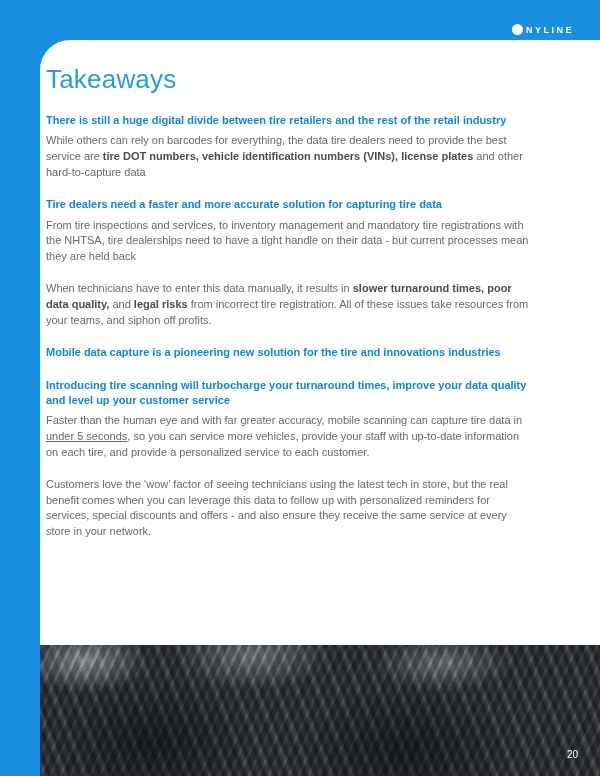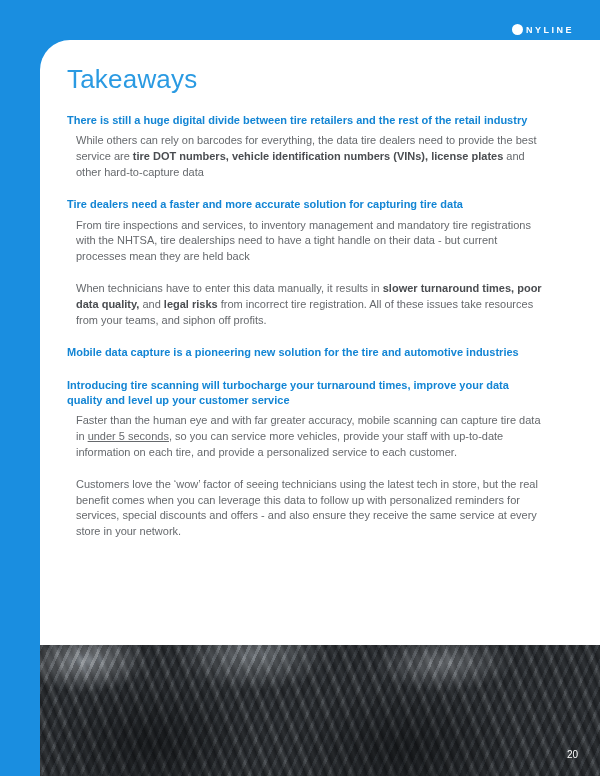--- a/index.html
+++ b/index.html
@@ -37,21 +37,21 @@
     letter-spacing: 2.5px;
   }
 
   
   .card {
     position: absolute;
     left: 40px; top: 40px; right: 0;
     height: 605px;
     background: #ffffff;
     border-top-left-radius: 30px;
-    padding: 24px 58px 0 27px;
+    padding: 24px 58px 0 6px;
   }
   .page-title {
     color: #2a9ae2;
     font-size: 26px;
     font-weight: 500;
     margin-bottom: 18px;
     letter-spacing: 0.2px;
   }
   .section { margin-bottom: 17px; }
   .sec-heading {
@@ -60,21 +60,20 @@
     font-weight: 700;
     line-height: 1.4;
     margin-bottom: 5px;
     max-width: 486px;
   }
   .sec-body {
     color: #66696d;
     font-size: 11px;
     line-height: 1.42;
     max-width: 486px;
-    margin-left: 9px;
   }
   .sec-body strong { color: #4a4d51; font-weight: 700; }
   .body-link {
     color: #66696d;
     text-decoration: underline;
     cursor: pointer;
   }
 
   
   .tire-photo {
@@ -123,21 +122,21 @@
         <p class="sec-body"><span>While others can rely on barcodes for everything, the data tire dealers need to provide the best service are </span><strong>tire DOT numbers, vehicle identification numbers (VINs), license plates</strong><span> and other hard-to-capture data</span></p>
       </section>
       <section class="section">
         <h3 class="sec-heading">Tire dealers need a faster and more accurate solution for capturing tire data</h3>
         <p class="sec-body"><span>From tire inspections and services, to inventory management and mandatory tire registrations with the NHTSA, tire dealerships need to have a tight handle on their data - but current processes mean they are held back</span></p>
       </section>
       <section class="section">
         <p class="sec-body"><span>When technicians have to enter this data manually, it results in </span><strong>slower turnaround times, poor data quality,</strong><span> and </span><strong>legal risks</strong><span> from incorrect tire registration. All of these issues take resources from your teams, and siphon off profits.</span></p>
       </section>
       <section class="section">
-        <h3 class="sec-heading">Mobile data capture is a pioneering new solution for the tire and automotive industries</h3>
+        <h3 class="sec-heading">Mobile data capture is a pioneering new solution for the tire and innovations industries</h3>
       </section>
       <section class="section">
         <h3 class="sec-heading">Introducing tire scanning will turbocharge your turnaround times, improve your data quality and level up your customer service</h3>
         <p class="sec-body"><span>Faster than the human eye and with far greater accuracy, mobile scanning can capture tire data in </span><a class="body-link">under 5 seconds</a><span>, so you can service more vehicles, provide your staff with up-to-date information on each tire, and provide a personalized service to each customer.</span></p>
       </section>
       <section class="section">
         <p class="sec-body"><span>Customers love the ‘wow’ factor of seeing technicians using the latest tech in store, but the real benefit comes when you can leverage this data to follow up with personalized reminders for services, special discounts and offers - and also ensure they receive the same service at every store in your network.</span></p>
       </section>
     </div>
 </div>

